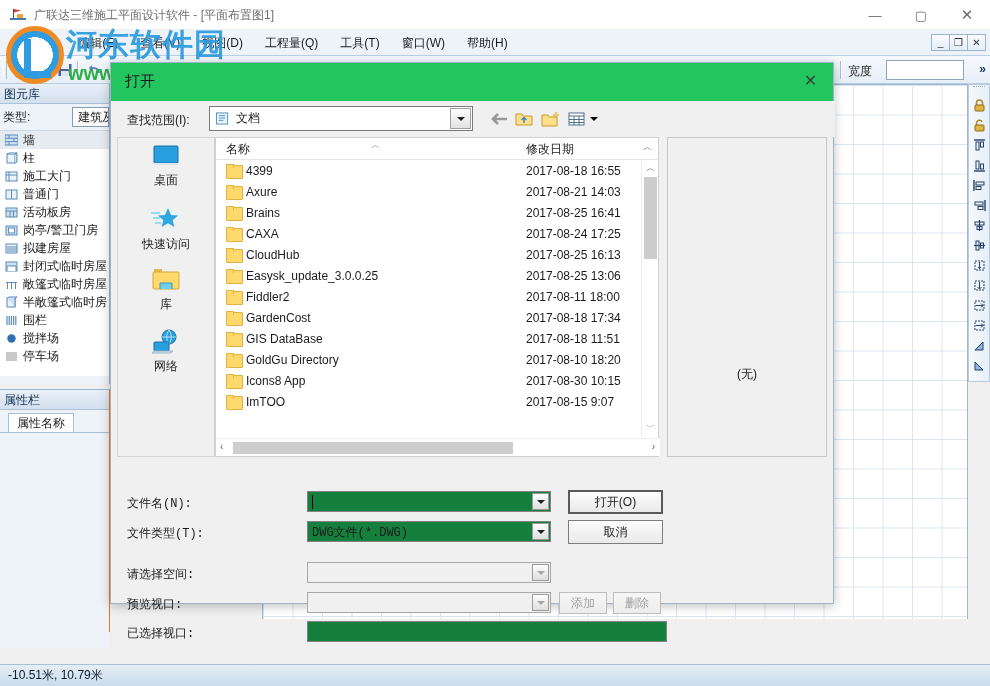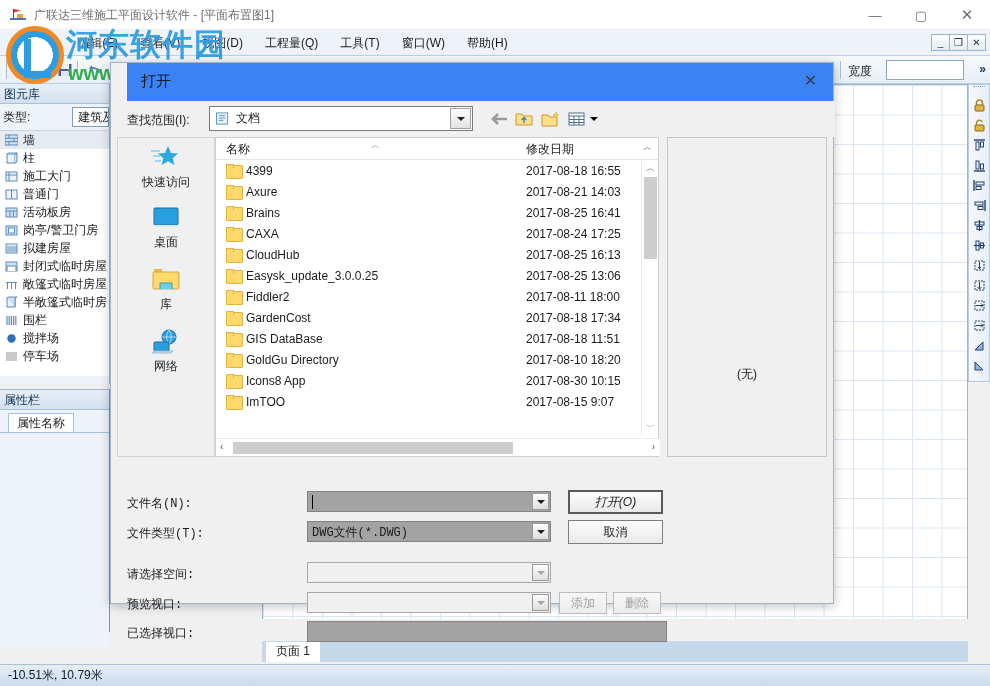--- a/index.html
+++ b/index.html
@@ -179,21 +179,21 @@
     content: ""; position: absolute; left: 13px; top: 8px; width: 20px; height: 32px;
     border-left: 7px solid #2d9ce0; border-bottom: 7px solid #2d9ce0;
   }
 
   
   .dialog {
     position: absolute; left: 110px; top: 62px; width: 724px; height: 542px;
     background: #f0f0f0; border: 1px solid #9fb4c9;
     box-shadow: 0 2px 10px rgba(0,0,0,.25);
   }
-  .dlg-titlebar { height: 38px; position: relative; background: #3b82f6; margin-left: 16px; }
+  .dlg-titlebar { height: 38px; position: relative; background: #22c55e; }
   .dlg-title {
     position: absolute; left: 14px; top: 9px; font-size: 15px; color: #1b1b1b;
   }
   .dlg-close {
     position: absolute; right: 0; top: 0; width: 45px; height: 34px;
     display: flex; align-items: center; justify-content: center;
     font-size: 16px; color: #3b3b3b;
   }
   .dlg-lookin-row { position: absolute; left: 0; top: 38px; width: 724px; height: 36px; background:#f0f0f0; }
   .dlg-lbl { font-size: 12px; color: #1b1b1b; }
@@ -264,21 +264,21 @@
     background: #f0f0f0; border: 1px solid #c6c6c6;
   }
   .preview .pv-none {
     position: absolute; left: 0; right: 0; top: 228px; text-align: center;
     font-size: 12px; color: #1b1b1b;
   }
 
   .form-area { position: absolute; left: 0; top: 400px; width: 724px; height: 142px; }
   .fld-label { position: absolute; font-size: 12px; color: #1b1b1b; font-family: "Liberation Mono", monospace; }
   .fld-combo {
-    position: absolute; height: 21px; background: #a3a3a3; border: 1px solid #828282;
+    position: absolute; height: 21px; background: #15803d; border: 1px solid #828282;
   }
   .fld-combo.disabled { background: #f0f0f0; border-color: #a8a8a8; }
   .fld-combo .val {
     position: absolute; left: 4px; top: 2px; font-size: 12px; color: #1b1b1b;
     font-family: "Liberation Mono", monospace;
   }
   .fld-combo .caret {
     position: absolute; right: 1px; top: 1px; width: 17px; height: 17px;
     background: linear-gradient(#fdfdfd, #dedede); border: 1px solid #9a9a9a;
     display: flex; align-items: center; justify-content: center; font-size: 8px; color: #202020;
@@ -511,23 +511,20 @@
     <div class="props-tabstrip">
       <div class="props-tab">属性名称</div>
     </div>
     <div class="props-body"></div>
   </div>
 
   <div class="canvas-area">
     <div class="grid"></div>
   </div>
   <div class="canvas-hscroll"></div>
-  <div class="tabstrip-bottom">
-    <div class="page-tab">页面 1</div>
-  </div>
 
   <div class="right-toolbar">
     <div class="rt-grip"></div>
     <div class="rt-btn">
       <svg width="15" height="15" viewBox="0 0 15 15">
           <path d="M4.5 7V5a3 3 0 016 0v2" fill="none" stroke="#b08a2e" stroke-width="1.6"></path>
           <rect x="3" y="7" width="9" height="6" rx="1" fill="#e0b43f" stroke="#8a6a1d"></rect>
         </svg>
     </div>
     <div class="rt-btn">
@@ -671,32 +668,32 @@
         <svg width="20" height="20" viewBox="0 0 20 20">
             <path d="M4 2h8l4 4v12H4z" fill="#fff" stroke="#8a8a8a"></path>
             <circle cx="11" cy="11" r="3.3" fill="none" stroke="#5a5a5a" stroke-width="1.3"></circle>
             <path d="M13.4 13.4L16.5 16.5" stroke="#5a5a5a" stroke-width="1.6"></path>
           </svg>
       </div>
     </div>
 
     <div class="places">
       <div class="place-item">
+        <svg width="32" height="28" viewBox="0 0 32 28">
+          <rect x="4" y="4" width="24" height="17" rx="1" fill="#2a9fe0" stroke="#1b6ea0"></rect>
+          <path d="M4 21h24v2H4z" fill="#d9e7f2"></path>
+        </svg>
+        <span class="pl-text">桌面</span>
+      </div>
+      <div class="place-item">
         <svg width="34" height="30" viewBox="0 0 34 30">
           <path d="M19 4l3 7 7 .6-5.3 4.6 1.7 6.8-6.4-3.8-6.4 3.8 1.7-6.8L9 11.6l7-.6z" fill="#2fa8e0"></path>
           <path d="M2 9h9M4 14h7M6 19h6" stroke="#7fd0f2" stroke-width="1.6"></path>
         </svg>
         <span class="pl-text">快速访问</span>
-      </div>
-      <div class="place-item">
-        <svg width="32" height="28" viewBox="0 0 32 28">
-          <rect x="4" y="4" width="24" height="17" rx="1" fill="#2a9fe0" stroke="#1b6ea0"></rect>
-          <path d="M4 21h24v2H4z" fill="#d9e7f2"></path>
-        </svg>
-        <span class="pl-text">桌面</span>
       </div>
       <div class="place-item">
         <svg width="32" height="28" viewBox="0 0 32 28">
           <rect x="4" y="3" width="8" height="4" fill="#e8b94a"></rect>
           <rect x="3" y="6" width="26" height="17" rx="1" fill="#ffd96b" stroke="#d6a83a"></rect>
           <path d="M10 23v-6h12v6" fill="#6fd0e8" stroke="#3a9ab8"></path>
         </svg>
         <span class="pl-text">库</span>
       </div>
       <div class="place-item">
@@ -805,21 +802,21 @@
           </span>
       </div>
       <div class="fld-label" style="left:16px; top:62px;">文件类型(T):</div>
       <div class="fld-combo" style="left:196px; top:58px; width:244px;">
         <span class="val">DWG文件(*.DWG)</span>
         <span class="caret">
             <span class="caretdown"></span>
           </span>
       </div>
 
-      <div class="dlg-btn default" style="left:457px; top:27px;font-style:italic;">打开(O)</div>
+      <div class="dlg-btn default" style="left:457px; top:27px;">打开(O)</div>
       <div class="dlg-btn" style="left:457px; top:57px;">取消</div>
 
       <div class="fld-label" style="left:16px; top:103px;">请选择空间:</div>
       <div class="fld-combo disabled" style="left:196px; top:99px; width:244px;">
         <span class="val"></span>
         <span class="caret">
             <span class="caretdown"></span>
           </span>
       </div>
 

